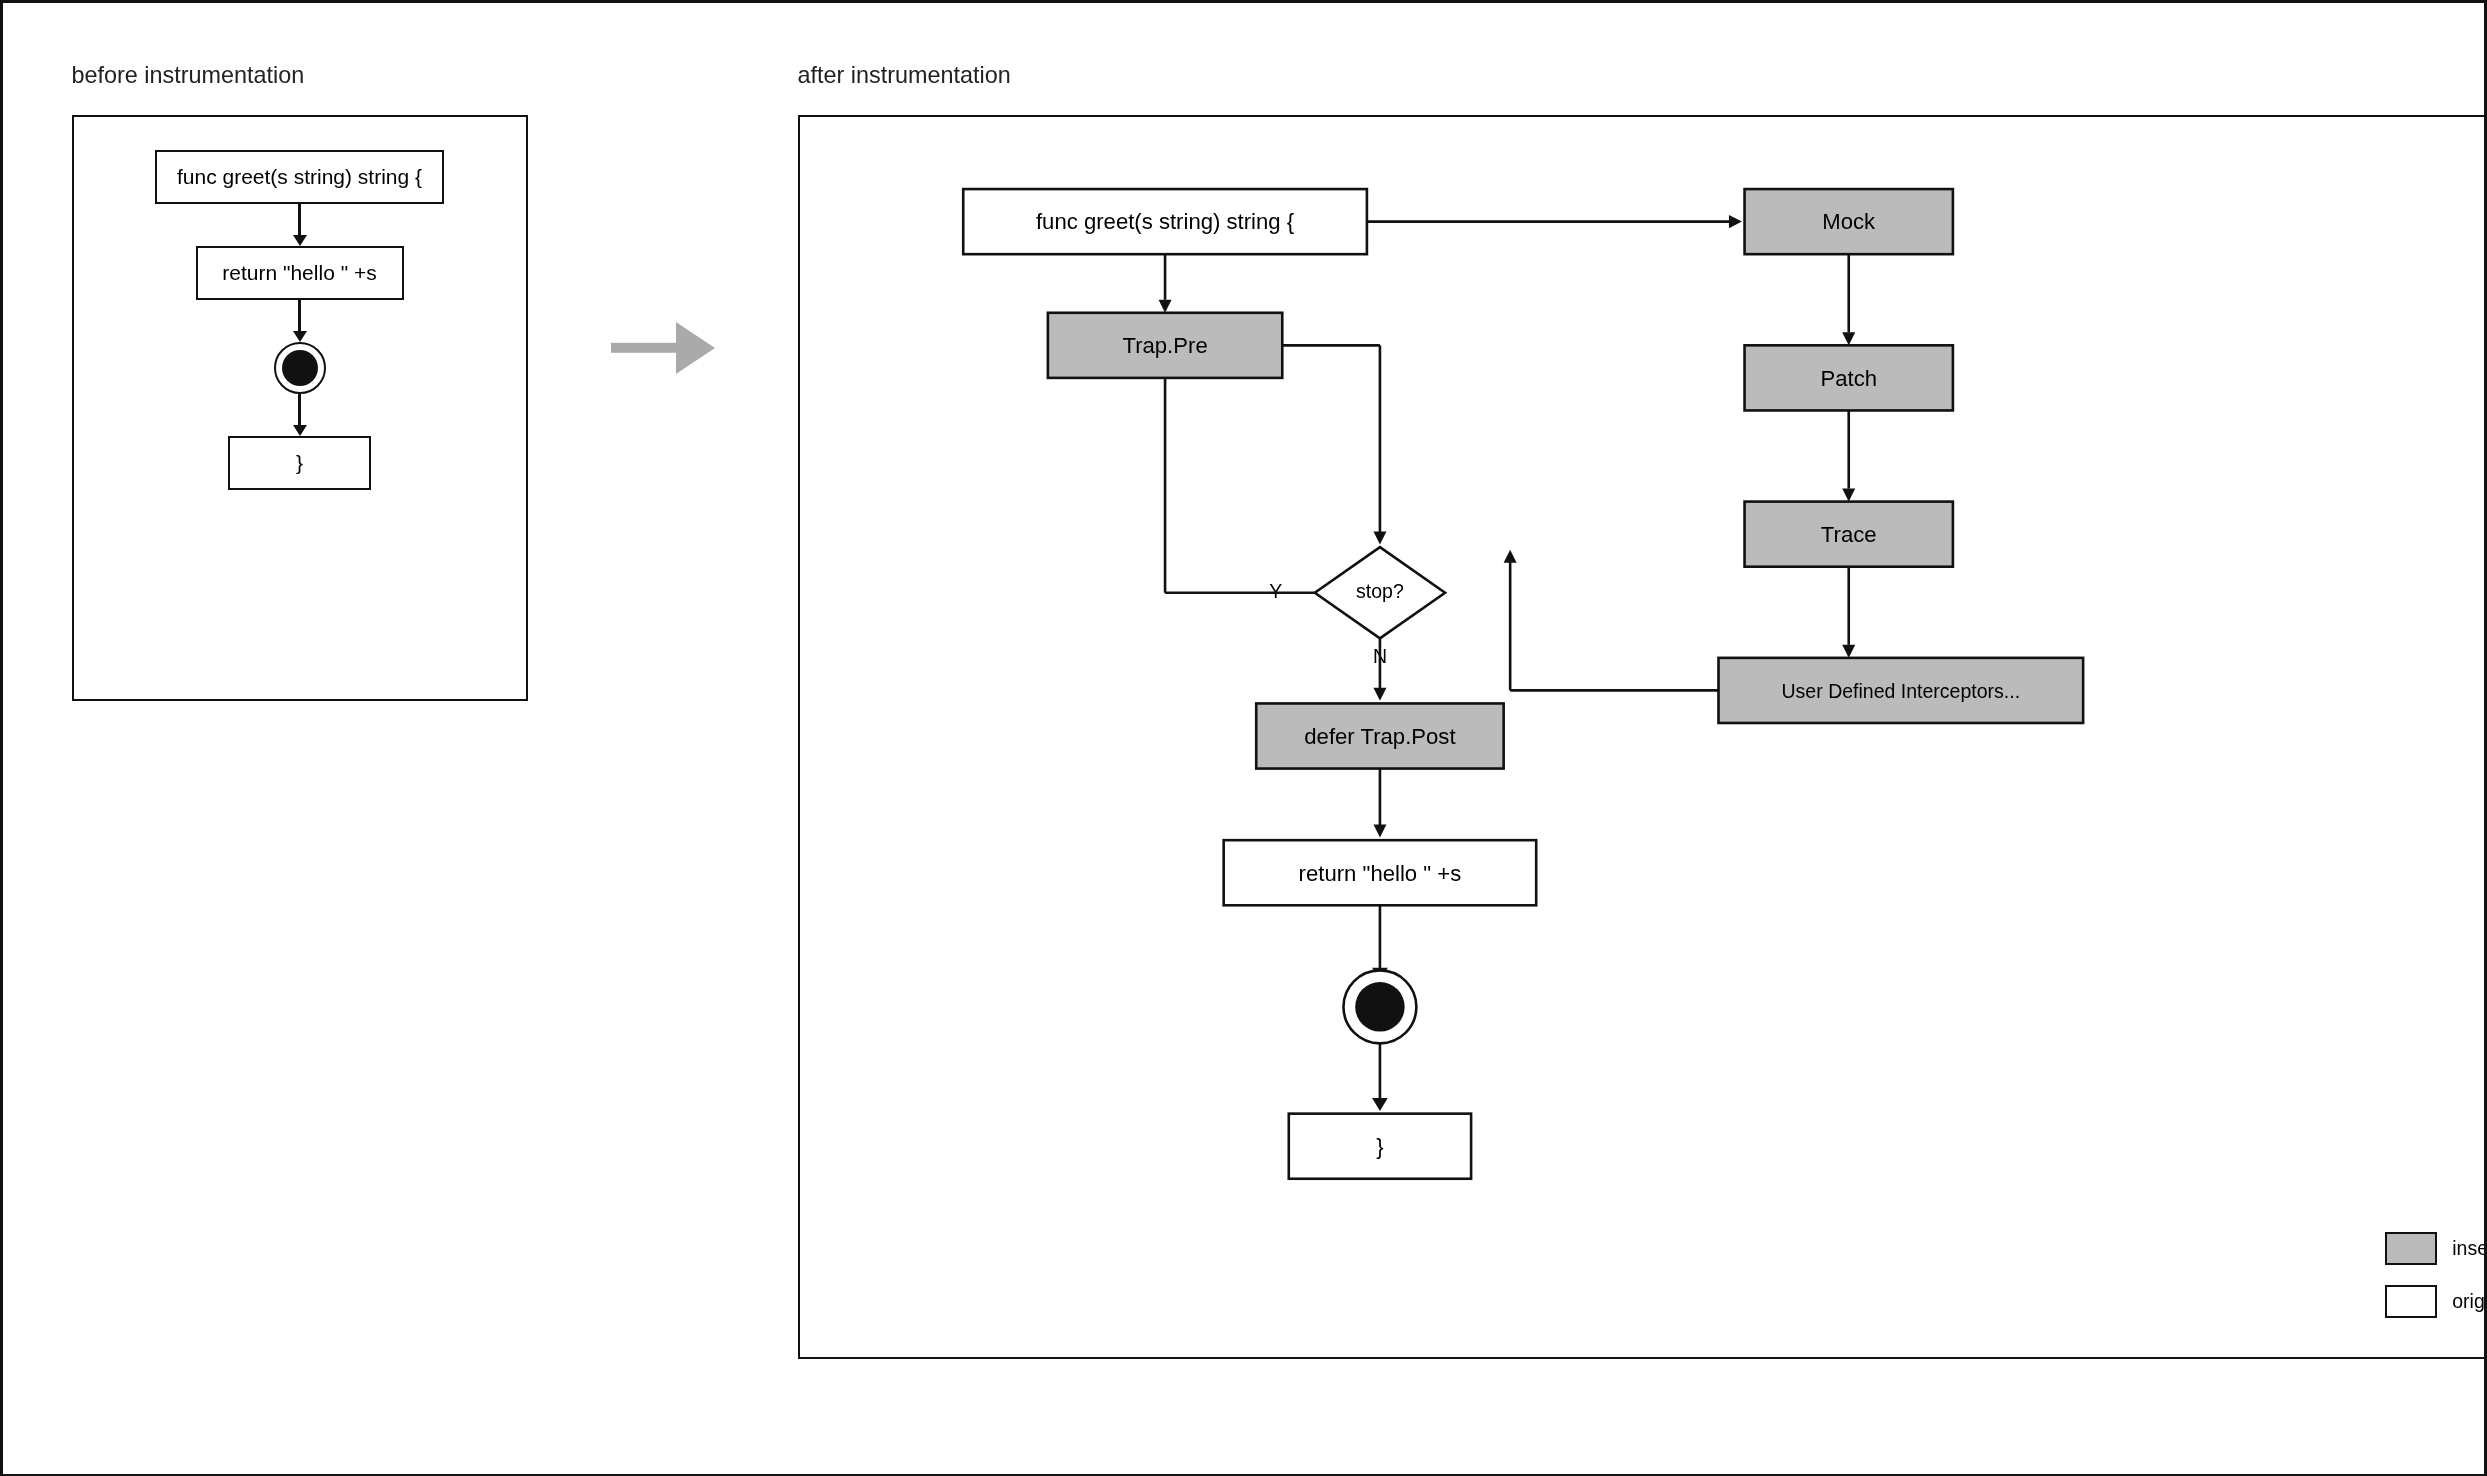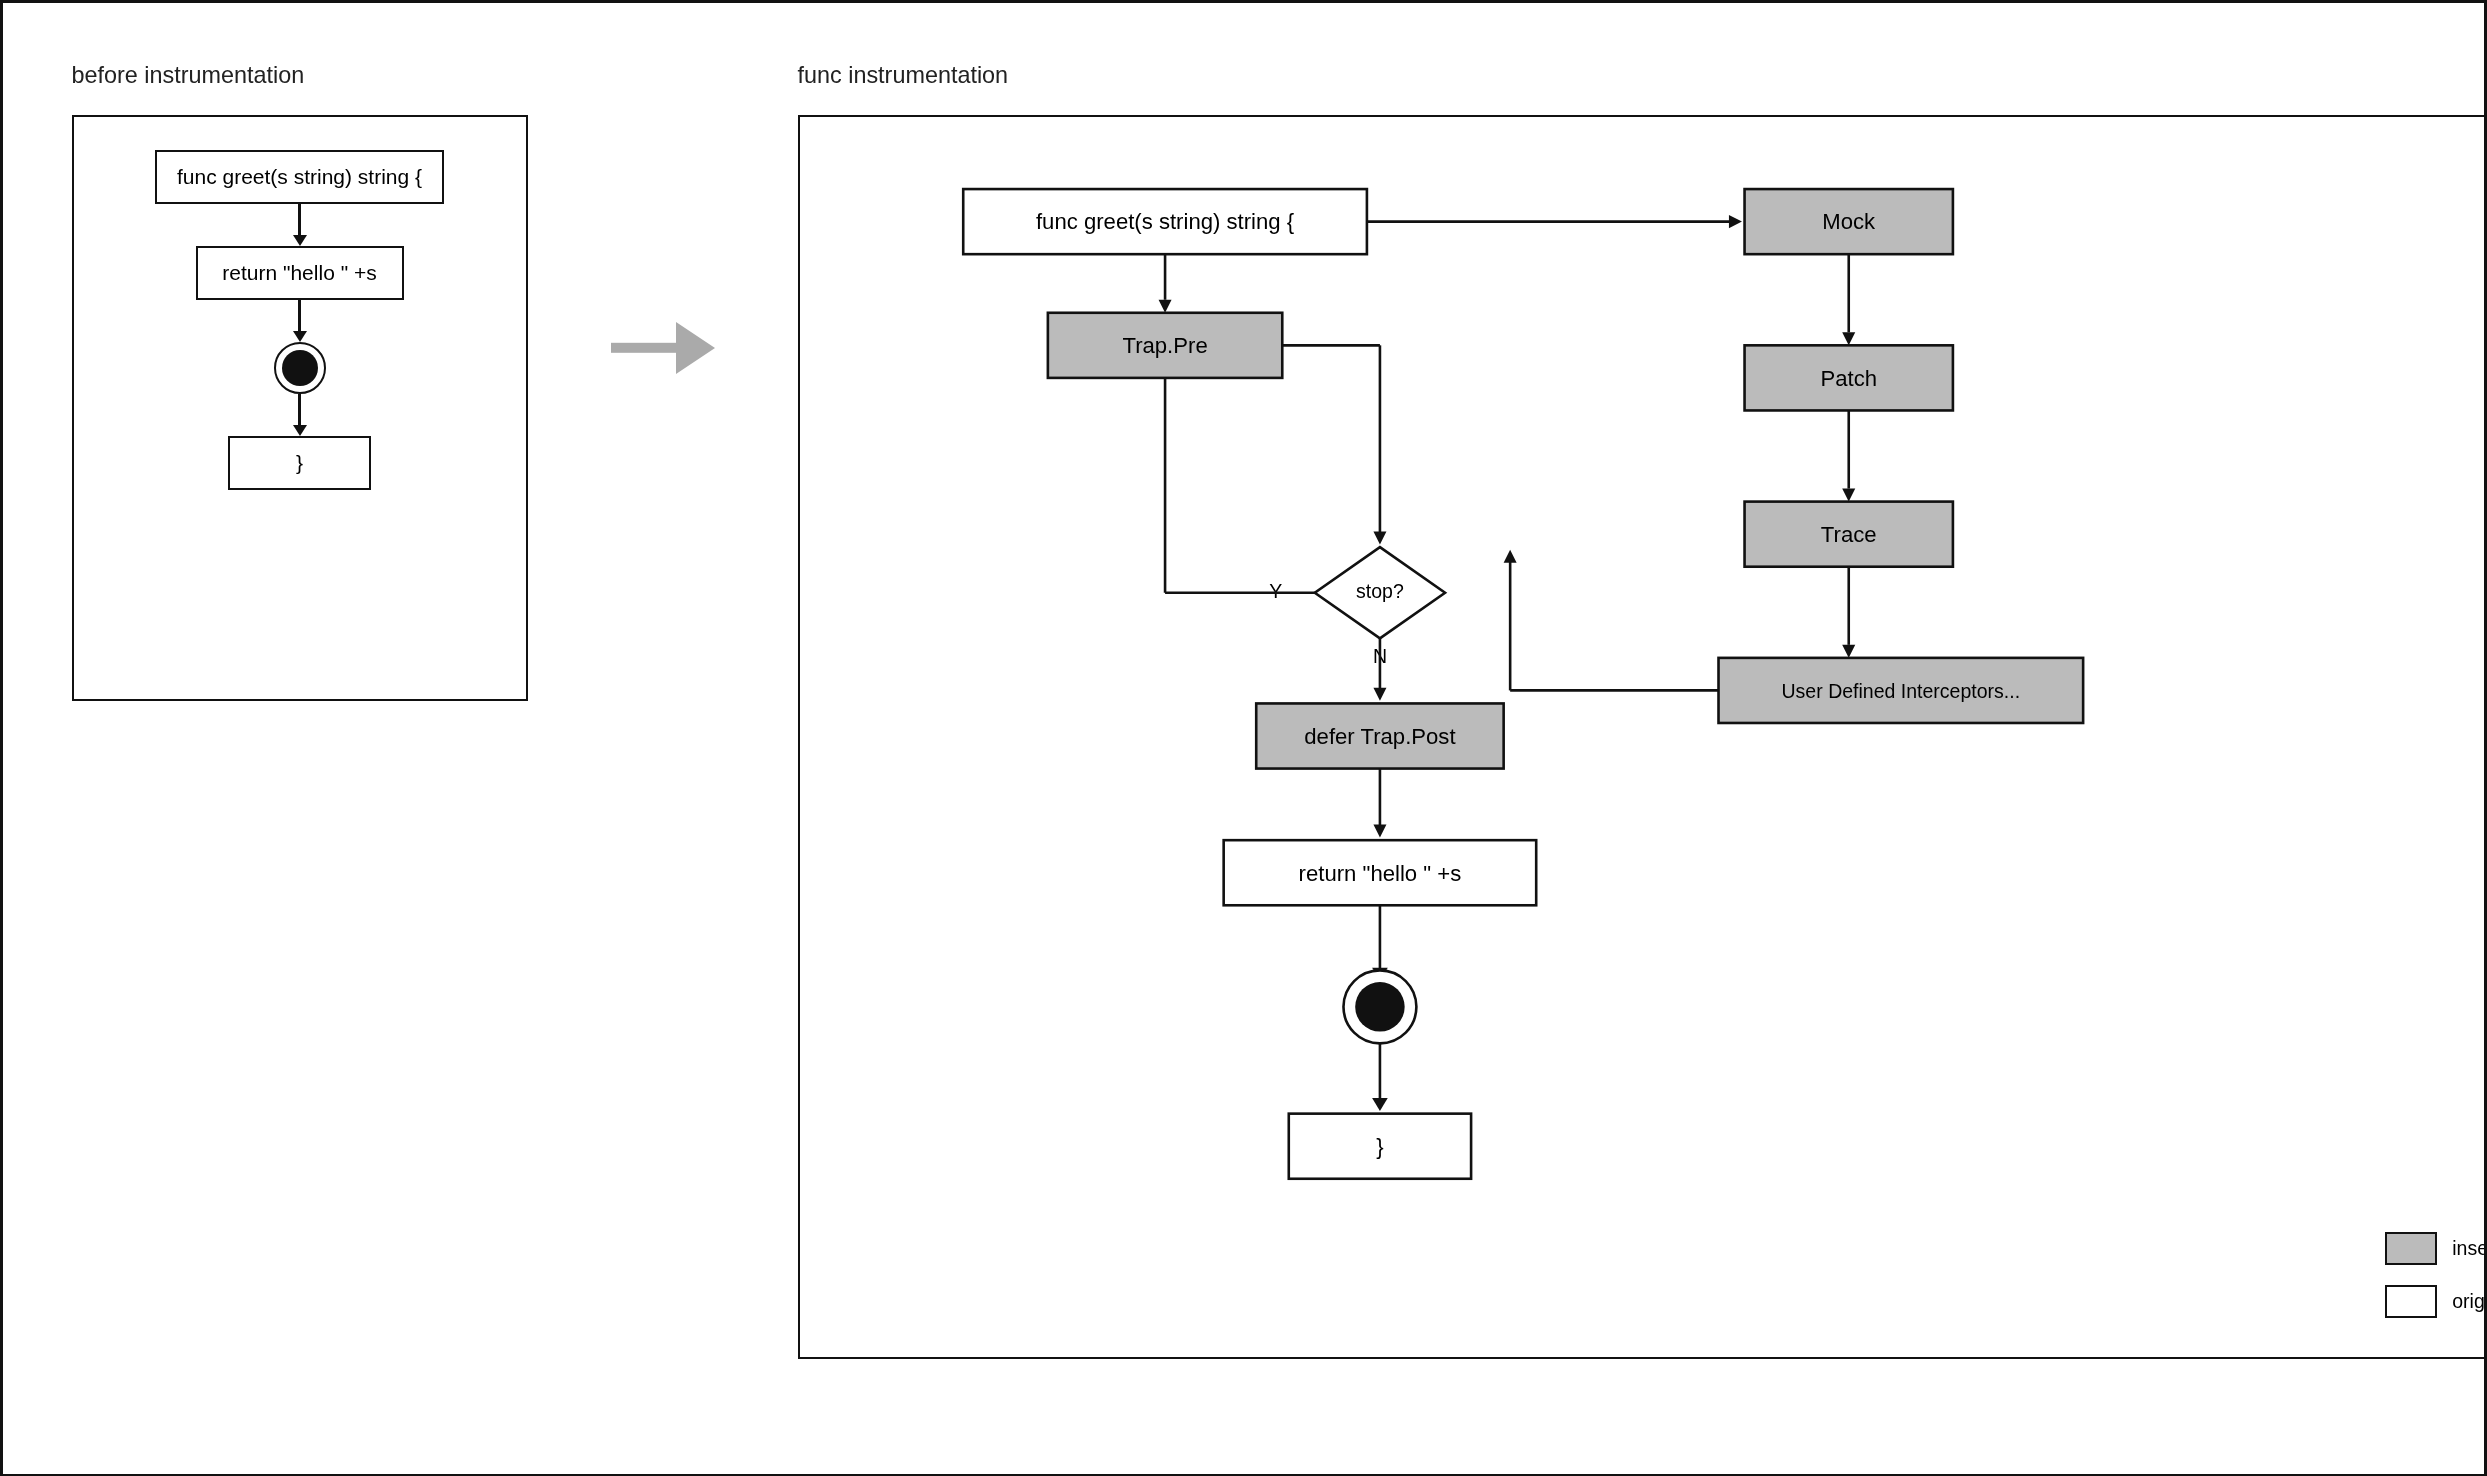--- a/index.html
+++ b/index.html
@@ -199,21 +199,21 @@
 
       <div class="node-rect" style="min-width:143px;">}</div>
     </div>
   </div>
 
   <div class="big-arrow">
     <div class="big-arrow-shape"></div>
   </div>
 
   <div class="right-panel">
-    <span class="panel-label">func instrumentation</span>
+    <span class="panel-label">after instrumentation</span>
     <div class="right-diagram-box">
 
       
       <svg viewBox="0 0 2700 1800" width="1758" height="1172">
 
         <rect x="200" y="60" width="620" height="100" fill="white" stroke="#111" stroke-width="4"></rect>
         <text x="510" y="122" font-size="34" text-anchor="middle" font-family="Arial">func greet(s string) string {</text>
 
         <line x1="510" y1="160" x2="510" y2="230" stroke="#111" stroke-width="4"></line>
         <polygon points="500,230 520,230 510,250" fill="#111"></polygon>

